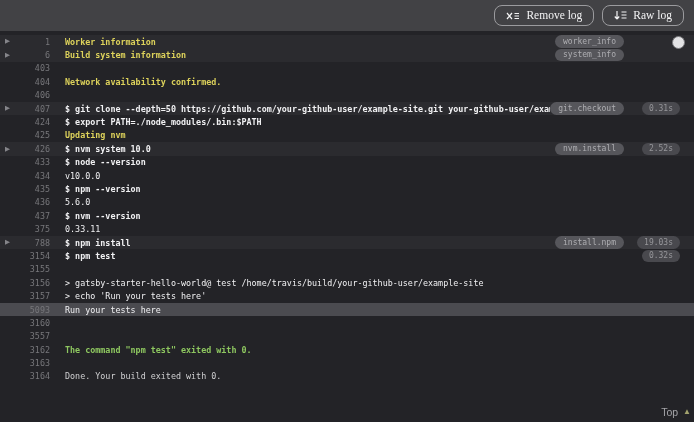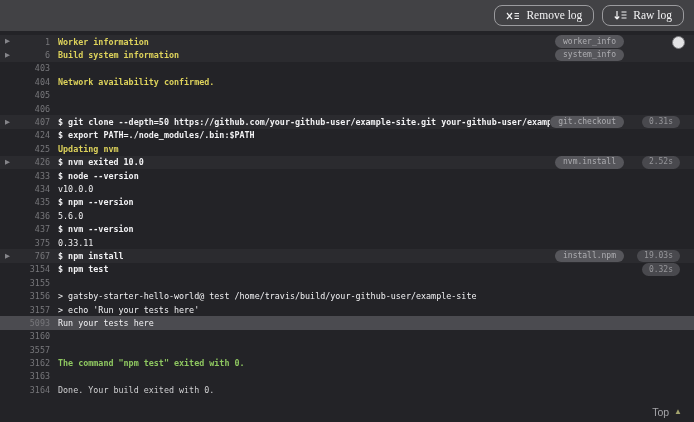--- a/index.html
+++ b/index.html
@@ -20,42 +20,42 @@
        box-sizing:border-box;overflow:hidden;}
   .row{display:flex;align-items:center;height:13.4px;}
   .row.fold-row{background:#2b2b2f;}
   .row.hl-row{background:#4b4b50;}
   .arrow{width:13px;padding-left:5px;color:#85858a;font-size:6.5px;
          line-height:1;flex:0 0 auto;cursor:pointer;visibility:hidden;}
   .arrow.show{visibility:visible;}
   .lnum{width:32px;flex:0 0 auto;text-align:right;color:#77777b;
         font-family:"DejaVu Sans Mono","Liberation Mono",monospace;
         font-size:8.4px;cursor:pointer;}
-  .ltext{flex:1 1 auto;margin-left:8px;white-space:pre;overflow:hidden;
+  .ltext{flex:1 1 auto;margin-left:15px;white-space:pre;overflow:hidden;
          font-family:"DejaVu Sans Mono","Liberation Mono",monospace;
          font-size:8.4px;color:#f1f1f3;}
   .ltext.cmd{font-weight:bold;}
   .ltext.yellow{font-weight:bold;color:#ddd25b;}
   .ltext.green{font-weight:bold;color:#8ec760;}
   .ltext.done{color:#cfcfd1;}
   .badge{flex:0 0 auto;background:#56565b;color:#aeaeb2;border-radius:8px;
          padding:1.5px 8px;font-family:"DejaVu Sans Mono","Liberation Mono",monospace;
          font-size:8px;line-height:1.2;margin-right:10px;}
   .badge.hidden{visibility:hidden;}
   .timeslot{flex:0 0 auto;width:46px;display:flex;justify-content:flex-end;
             margin-right:14px;}
   .tbadge{background:#49494e;color:#96969a;border-radius:8px;padding:1.5px 7px;
           font-family:"DejaVu Sans Mono","Liberation Mono",monospace;
           font-size:8px;line-height:1.2;}
   .tbadge.hidden{visibility:hidden;}
 
   .scroll-dot{position:absolute;top:5px;right:9px;width:13px;height:13px;
               border-radius:50%;background:#e3e3e5;border:1px solid #7c7c80;
               box-sizing:border-box;cursor:pointer;}
-  .top-link{position:absolute;right:12px;bottom:4px;display:flex;align-items:center;
+  .top-link{position:absolute;right:3px;bottom:4px;display:flex;align-items:center;
             gap:5px;color:#a4a4a8;font-size:10.5px;cursor:pointer;
             font-family:"Liberation Sans",sans-serif;}
   .top-caret{color:#a3a36e;font-size:8px;line-height:1;}
 </style>
 </head>
 <body>
 
 <div id="app">
 
   <div class="header">
@@ -116,29 +116,20 @@
     <span class="arrow">▶</span>
     <span class="lnum">404</span>
     <span class="ltext yellow">Network availability confirmed.</span>
     <span class="badge hidden"></span>
     <span class="timeslot">
             <span class="tbadge hidden"></span>
           </span>
   </div>
         <div class="row">
     <span class="arrow">▶</span>
-    <span class="lnum">405</span>
-    <span class="ltext"></span>
-    <span class="badge hidden"></span>
-    <span class="timeslot">
-            <span class="tbadge hidden"></span>
-          </span>
-  </div>
-        <div class="row">
-    <span class="arrow">▶</span>
     <span class="lnum">406</span>
     <span class="ltext"></span>
     <span class="badge hidden"></span>
     <span class="timeslot">
             <span class="tbadge hidden"></span>
           </span>
   </div>
         <div class="row fold-row">
     <span class="arrow show">▶</span>
     <span class="lnum">407</span>
@@ -162,21 +153,21 @@
     <span class="lnum">425</span>
     <span class="ltext yellow">Updating nvm</span>
     <span class="badge hidden"></span>
     <span class="timeslot">
             <span class="tbadge hidden"></span>
           </span>
   </div>
         <div class="row fold-row">
     <span class="arrow show">▶</span>
     <span class="lnum">426</span>
-    <span class="ltext cmd">$ nvm exited 10.0</span>
+    <span class="ltext cmd">$ nvm system 10.0</span>
     <span class="badge">nvm.install</span>
     <span class="timeslot">
             <span class="tbadge">2.52s</span>
           </span>
   </div>
         <div class="row">
     <span class="arrow">▶</span>
     <span class="lnum">433</span>
     <span class="ltext cmd">$ node --version</span>
     <span class="badge hidden"></span>
@@ -224,21 +215,21 @@
     <span class="arrow">▶</span>
     <span class="lnum">375</span>
     <span class="ltext">0.33.11</span>
     <span class="badge hidden"></span>
     <span class="timeslot">
             <span class="tbadge hidden"></span>
           </span>
   </div>
         <div class="row fold-row">
     <span class="arrow show">▶</span>
-    <span class="lnum">767</span>
+    <span class="lnum">788</span>
     <span class="ltext cmd">$ npm install</span>
     <span class="badge">install.npm</span>
     <span class="timeslot">
             <span class="tbadge">19.03s</span>
           </span>
   </div>
         <div class="row">
     <span class="arrow">▶</span>
     <span class="lnum">3154</span>
     <span class="ltext cmd">$ npm test</span>

